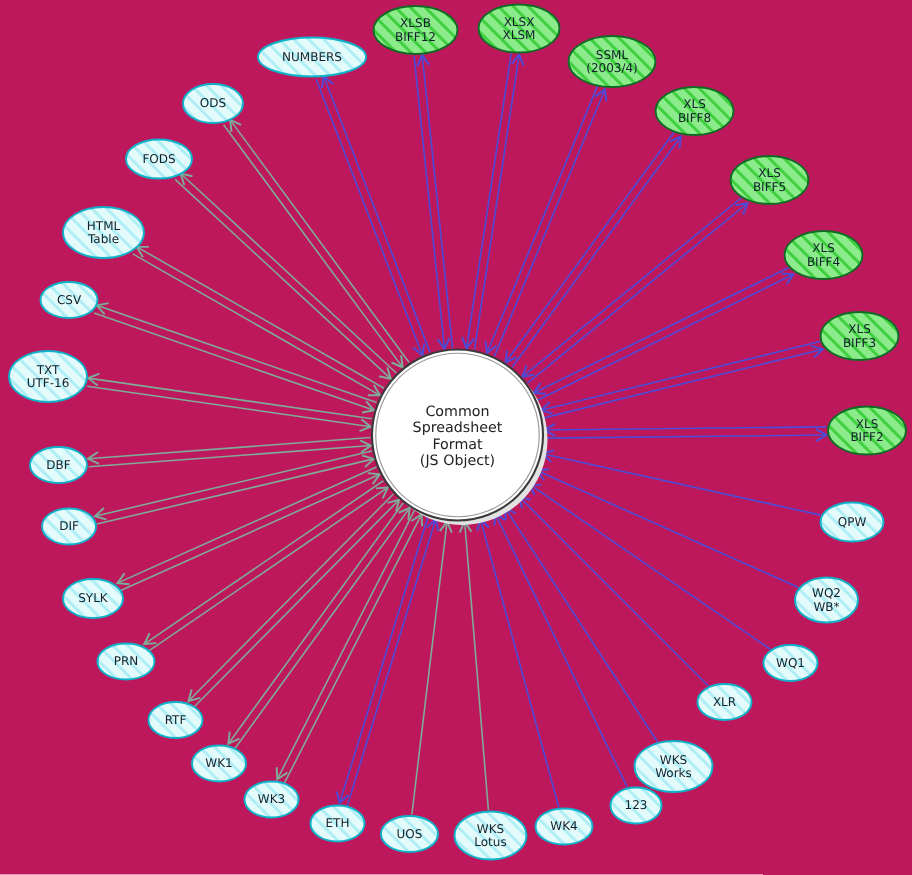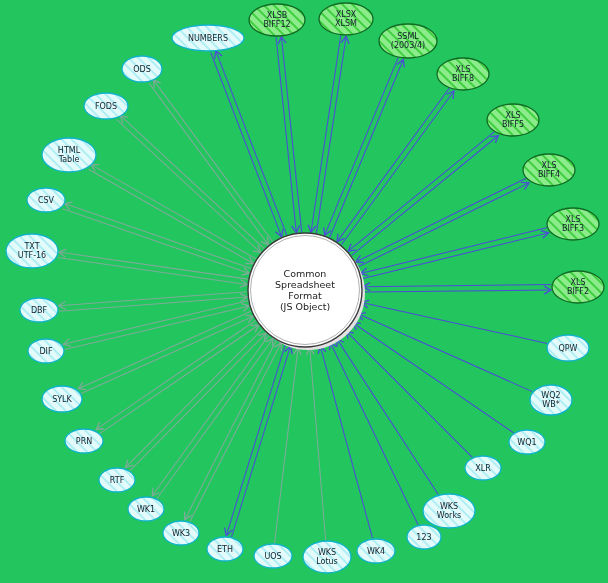--- a/index.html
+++ b/index.html
@@ -1,20 +1,20 @@
 <!DOCTYPE html>
 <html><head>
 <meta charset="utf-8">
 <style>
   html, body { margin: 0; padding: 0; background: #ffffff; }
   .stage {
     position: relative;
     width: 608px;
     height: 583px;
-    background: #22c55e;
+    background: #be185d;
     overflow: hidden;
     font-family: "DejaVu Sans", sans-serif;
   }
   svg { display: block; }
   text { font-family: "DejaVu Sans", sans-serif; }
   .node-label { font-size: 8px; fill: #13202b; }
   .center-label { font-size: 9.5px; fill: #222222; }
 </style>
 </head>
 <body>

